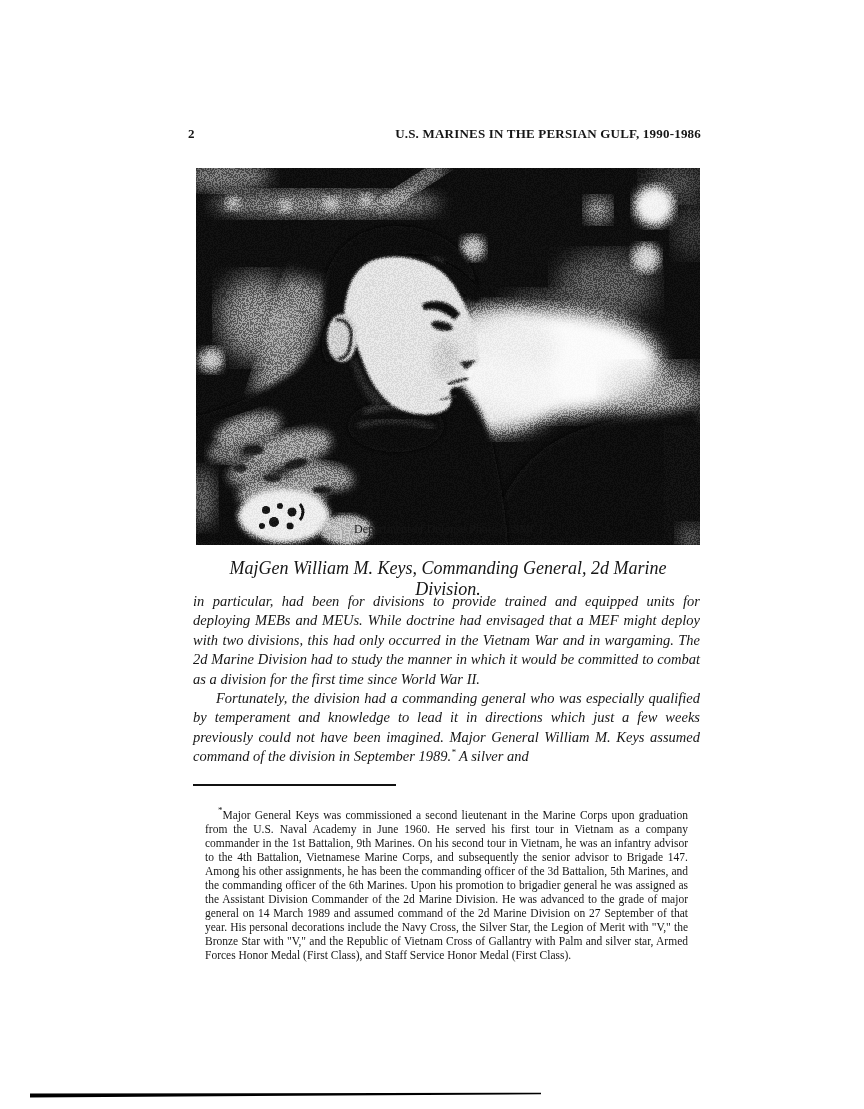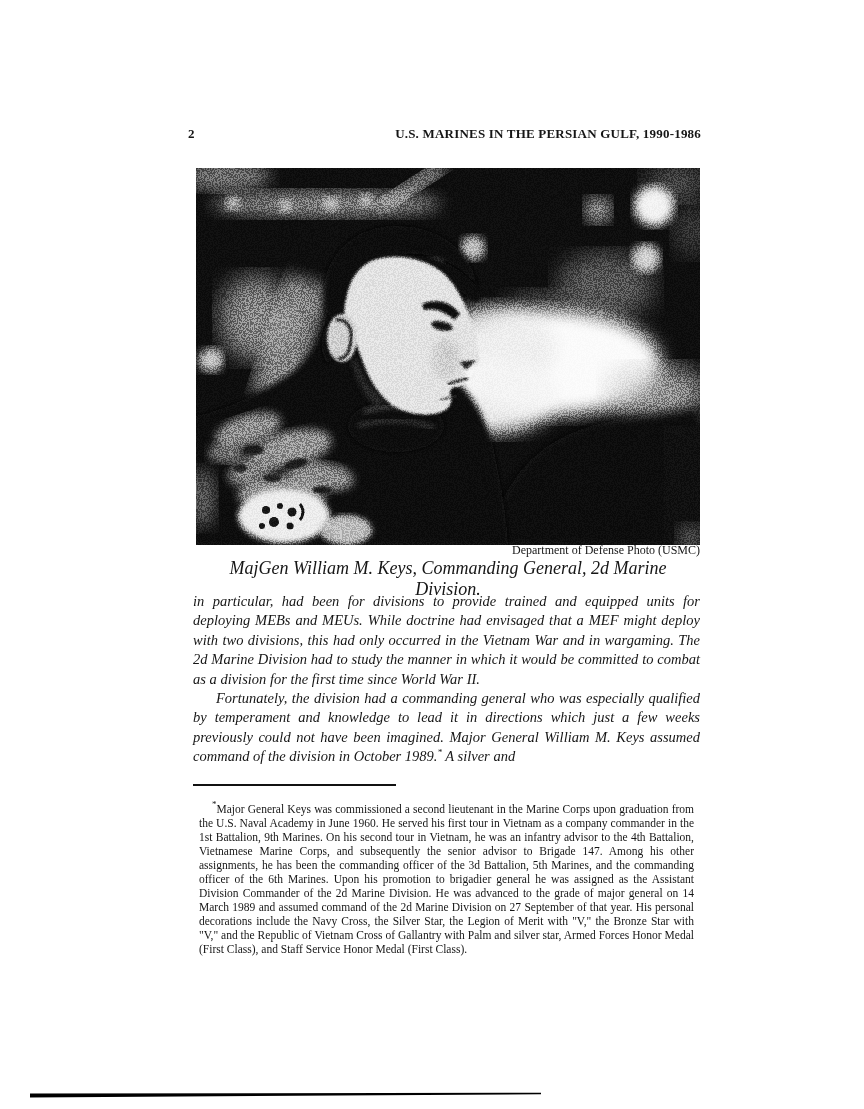--- a/index.html
+++ b/index.html
@@ -15,22 +15,22 @@
     position:absolute;left:188px;top:126px;width:513px;
     display:flex;justify-content:space-between;align-items:baseline;
     font-size:13px;font-weight:bold;letter-spacing:.2px;
   }
   .photo-frame{
     position:absolute;left:196px;top:168px;width:504px;height:377px;
     margin:0;padding:0;background:#000;
   }
   .photo-frame svg{display:block;}
   .credit{
-    position:absolute;left:196px;top:543px;width:504px;
-    text-align:right;font-size:12px;
+    position:absolute;left:196px;top:522px;width:504px;
+    text-align:center;font-size:12px;
   }
   .caption{
     position:absolute;left:196px;top:558px;width:504px;
     text-align:center;font-style:italic;font-size:18px;
   }
   .body-text{
     position:absolute;left:193px;top:592px;width:507px;
     font-size:14.5px;line-height:19.4px;text-align:justify;
   }
   .body-text p{margin:0;font-style:italic;}
@@ -39,21 +39,21 @@
     font-size:9px;line-height:0;vertical-align:6px;
   }
   .footnote-rule{
     position:absolute;left:193px;top:784px;width:203px;height:2px;
     background:#111;
   }
   .footnote{
     position:absolute;left:193px;top:796px;width:507px;
     font-size:11.5px;line-height:14px;text-align:justify;
   }
-  .footnote p{margin:6px;text-indent:13px;}
+  .footnote p{margin:12px;text-indent:13px;}
   .bottom-line{
     position:absolute;left:30px;top:1090px;
   }
 </style>
 </head>
 <body>
 
 <div class="page">
 
   <header class="running-head">
@@ -189,21 +189,21 @@
       <rect width="504" height="377" filter="url(#grain)" opacity="0.28" style="mix-blend-mode:overlay"></rect>
     </svg>
   </figure>
 
   <div class="credit">Department of Defense Photo (USMC)</div>
 
   <div class="caption">MajGen William M. Keys, Commanding General, 2d Marine Division.</div>
 
   <main class="body-text">
     <p>in particular, had been for divisions to provide trained and equipped units for deploying MEBs and MEUs. While doctrine had envisaged that a MEF might deploy with two divisions, this had only occurred in the Vietnam War and in wargaming. The 2d Marine Division had to study the manner in which it would be committed to combat as a division for the first time since World War II.</p>
-    <p class="indent"><span>Fortunately, the division had a commanding general who was especially qualified by temperament and knowledge to lead it in directions which just a few weeks previously could not have been imagined. Major General William M. Keys assumed command of the division in October 1989.</span><sup class="fnref">*</sup><span> A silver and</span></p>
+    <p class="indent"><span>Fortunately, the division had a commanding general who was especially qualified by temperament and knowledge to lead it in directions which just a few weeks previously could not have been imagined. Major General William M. Keys assumed command of the division in September 1989.</span><sup class="fnref">*</sup><span> A silver and</span></p>
   </main>
 
   <div class="footnote-rule"></div>
 
   <div class="footnote">
     <p><sup class="fnref">*</sup><span>Major General Keys was commissioned a second lieutenant in the Marine Corps upon graduation from the U.S. Naval Academy in June 1960. He served his first tour in Vietnam as a company commander in the 1st Battalion, 9th Marines. On his second tour in Vietnam, he was an infantry advisor to the 4th Battalion, Vietnamese Marine Corps, and subsequently the senior advisor to Brigade 147. Among his other assignments, he has been the commanding officer of the 3d Battalion, 5th Marines, and the commanding officer of the 6th Marines. Upon his promotion to brigadier general he was assigned as the Assistant Division Commander of the 2d Marine Division. He was advanced to the grade of major general on 14 March 1989 and assumed command of the 2d Marine Division on 27 September of that year. His personal decorations include the Navy Cross, the Silver Star, the Legion of Merit with "V," the Bronze Star with "V," and the Republic of Vietnam Cross of Gallantry with Palm and silver star, Armed Forces Honor Medal (First Class), and Staff Service Honor Medal (First Class).</span></p>
   </div>
 
   <svg class="bottom-line" width="511" height="8" viewBox="0 0 511 8" xmlns="http://www.w3.org/2000/svg">
     <polygon points="0,7.5 0,3.5 511,2.8 511,4.2" fill="#000"></polygon>

